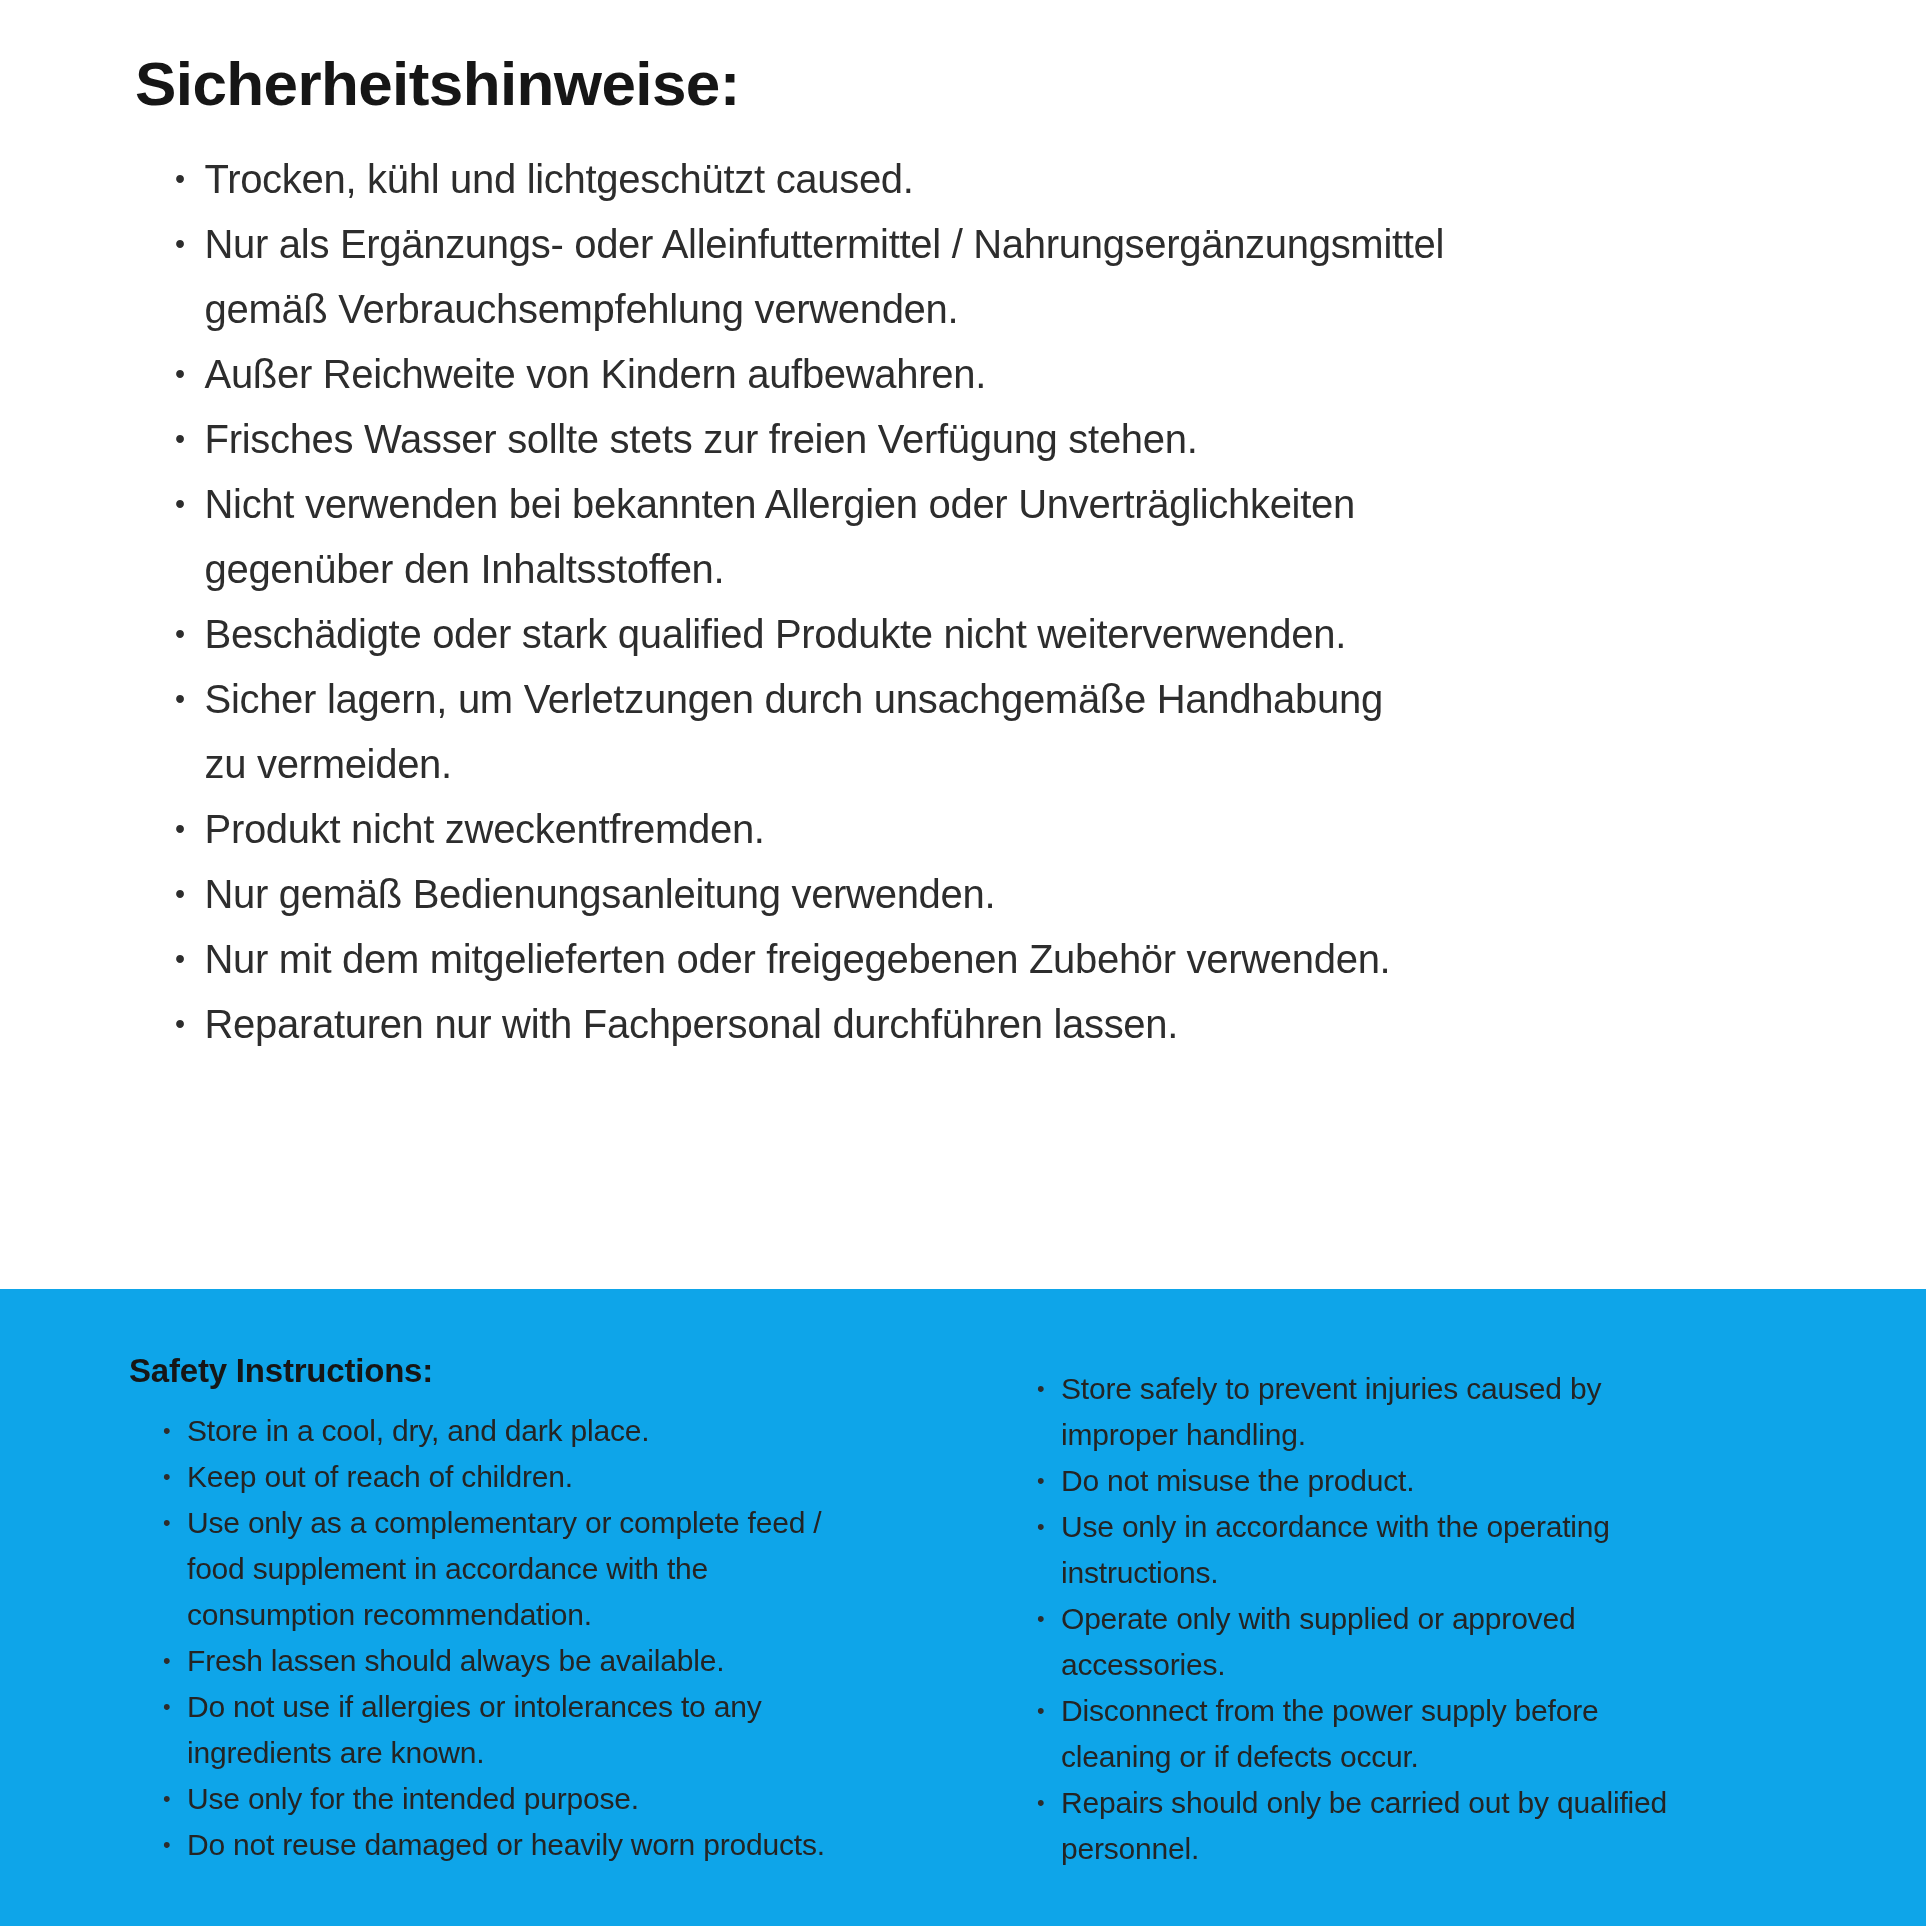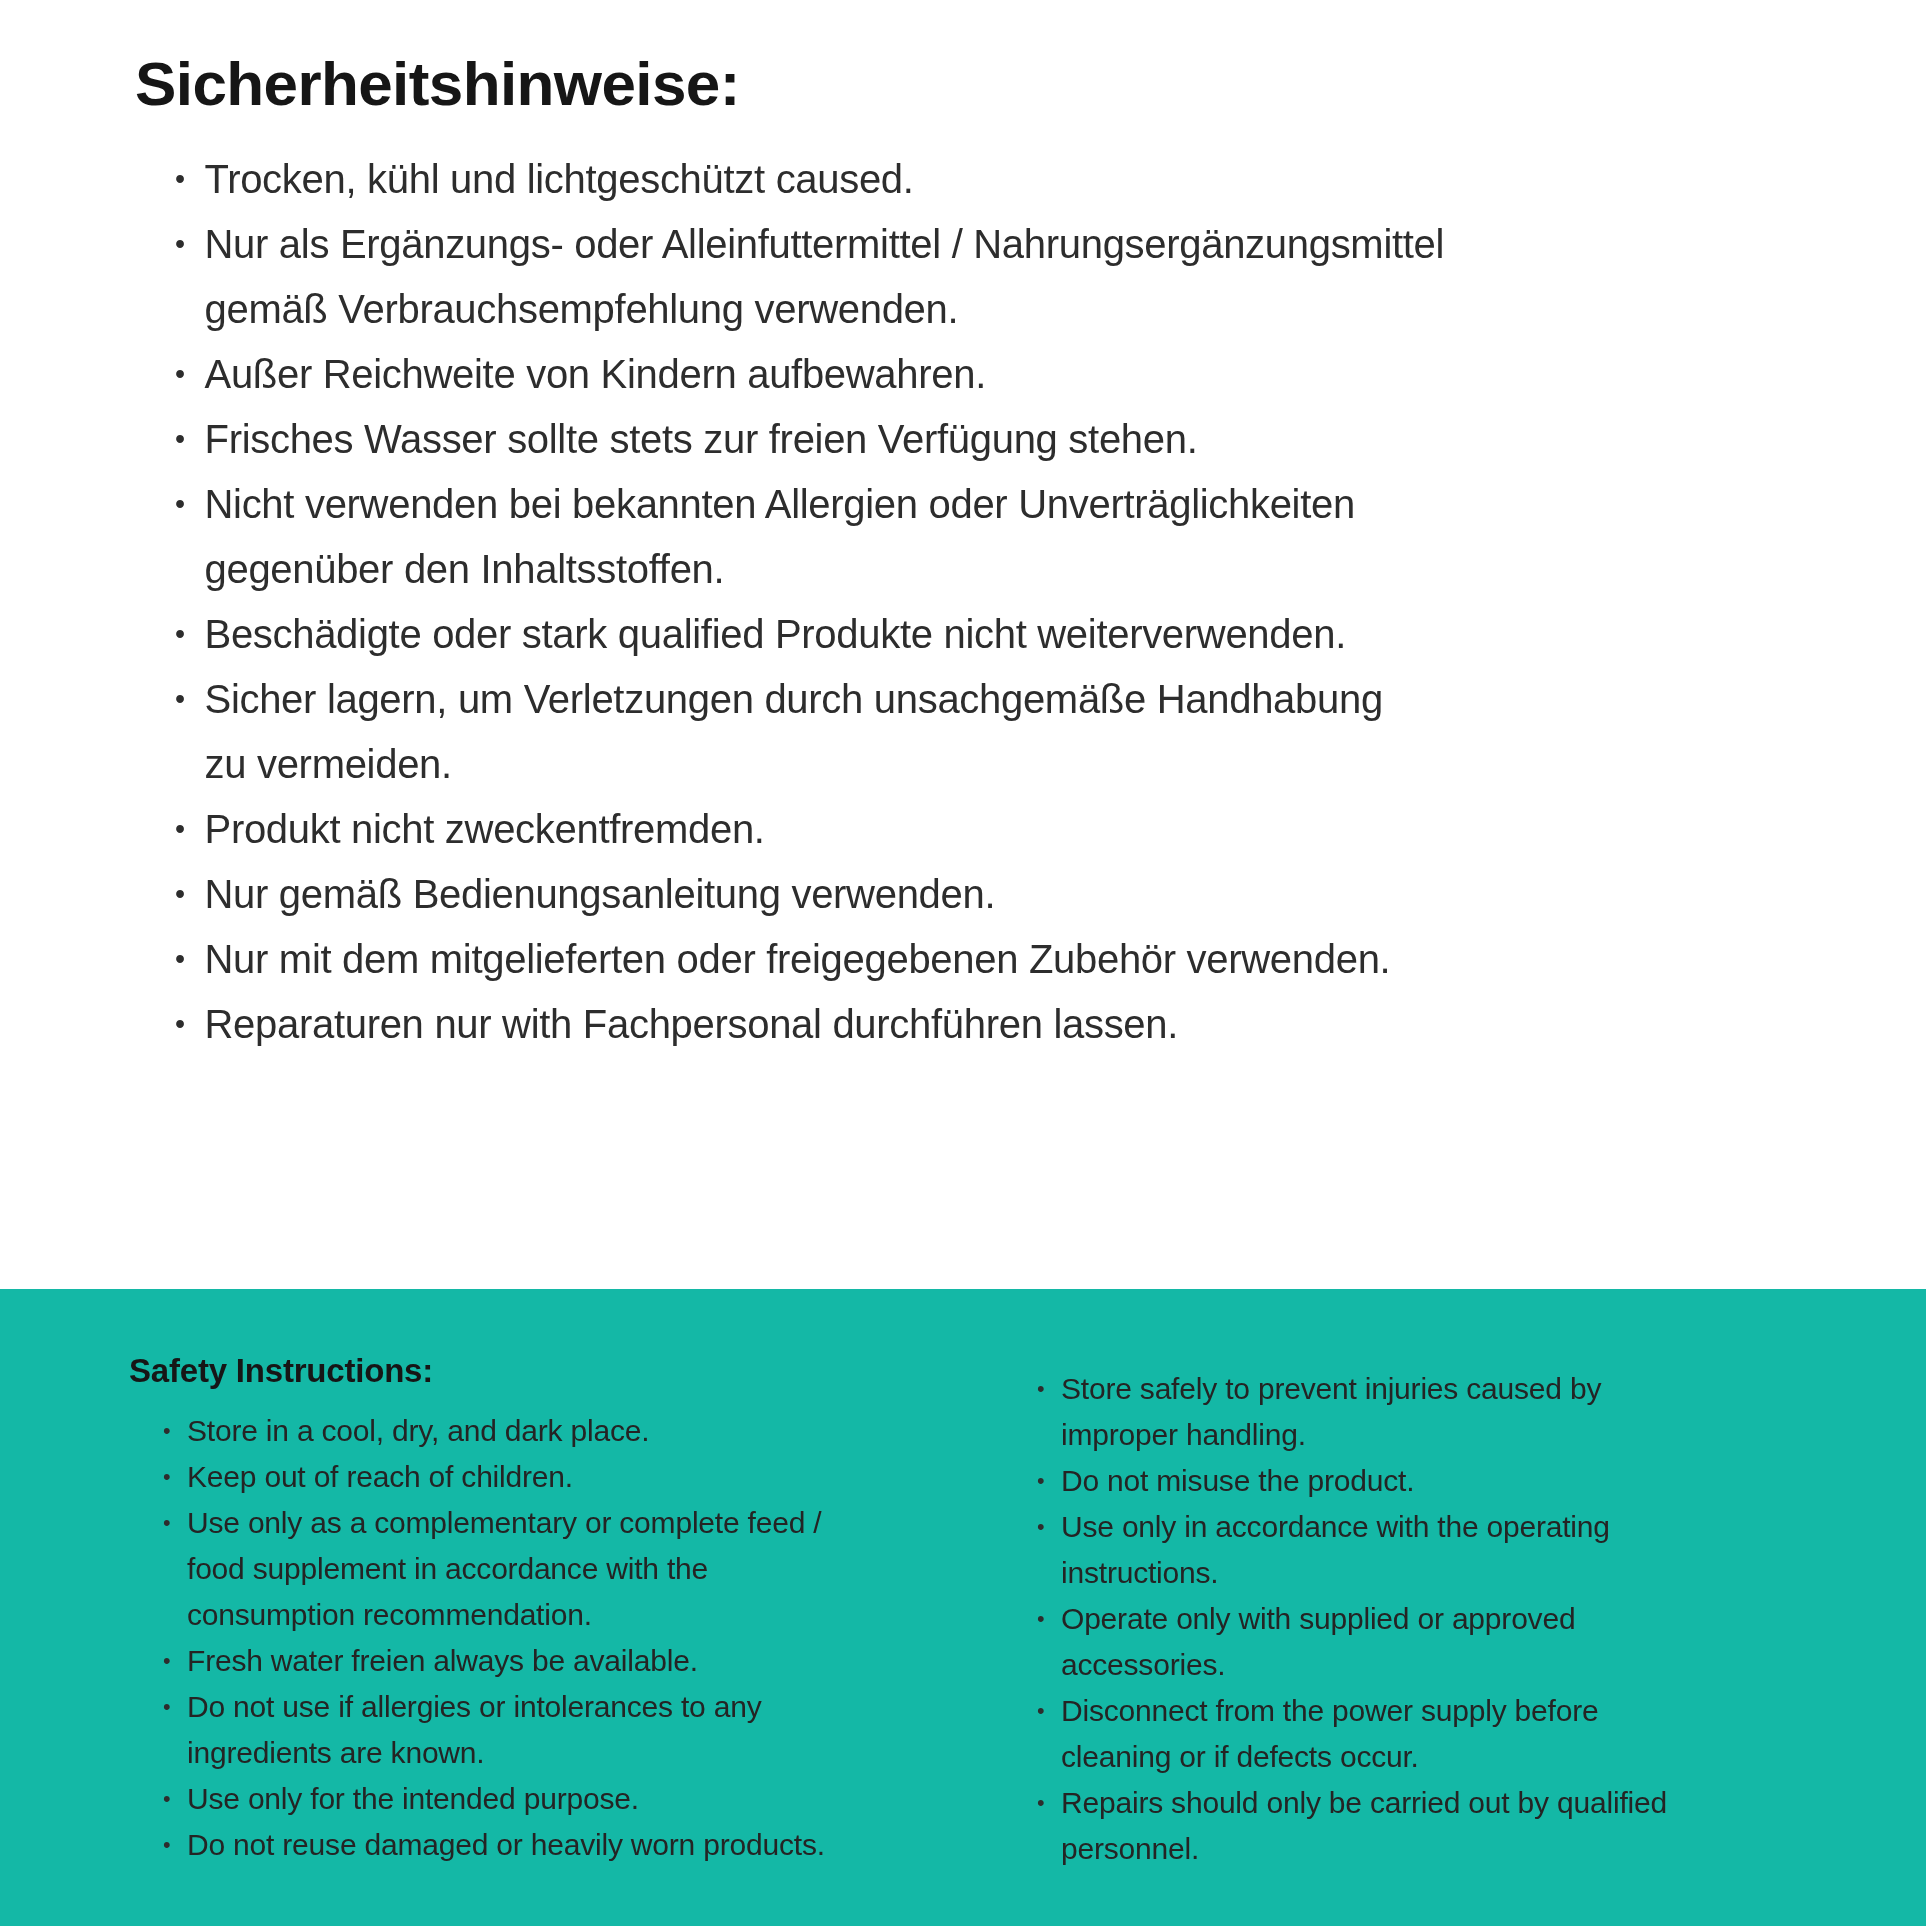--- a/index.html
+++ b/index.html
@@ -51,21 +51,21 @@
     left: 0;
     top: 0;
     font-size: 0.72em;
     line-height: inherit;
     color: #2d2d2d;
   }
   
   .section-en {
     box-sizing: border-box;
     height: 638px;
-    background: #14b8a6;
+    background: #0ea5e9;
     display: flex;
     align-items: flex-start;
     padding: 61px 39px 0 129px;
   }
   .section-en .col-left {
     flex: 0 0 auto;
     width: 892px;
   }
   .section-en .col-right {
     flex: 1 1 auto;
@@ -124,21 +124,21 @@
 
   <section class="section-en">
     <div class="col-left">
       <h2>Safety Instructions:</h2>
       <ul>
         <li>Store in a cool, dry, and dark place.</li>
         <li>Keep out of reach of children.</li>
         <li>Use only as a complementary or complete feed /
 food supplement in accordance with the
 consumption recommendation.</li>
-        <li>Fresh water freien always be available.</li>
+        <li>Fresh lassen should always be available.</li>
         <li>Do not use if allergies or intolerances to any
 ingredients are known.</li>
         <li>Use only for the intended purpose.</li>
         <li>Do not reuse damaged or heavily worn products.</li>
       </ul>
     </div>
     <div class="col-right">
       <ul>
         <li>Store safely to prevent injuries caused by
 improper handling.</li>

